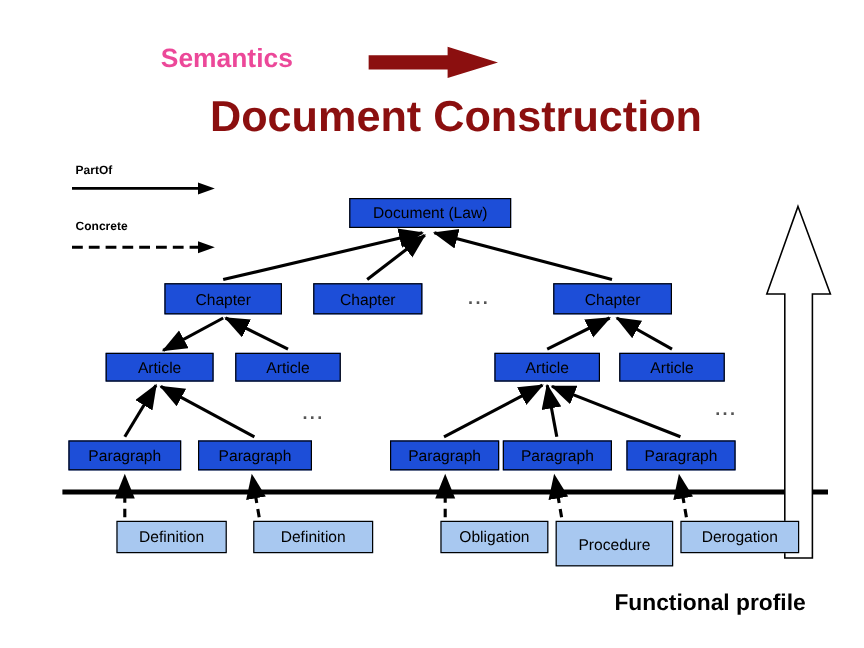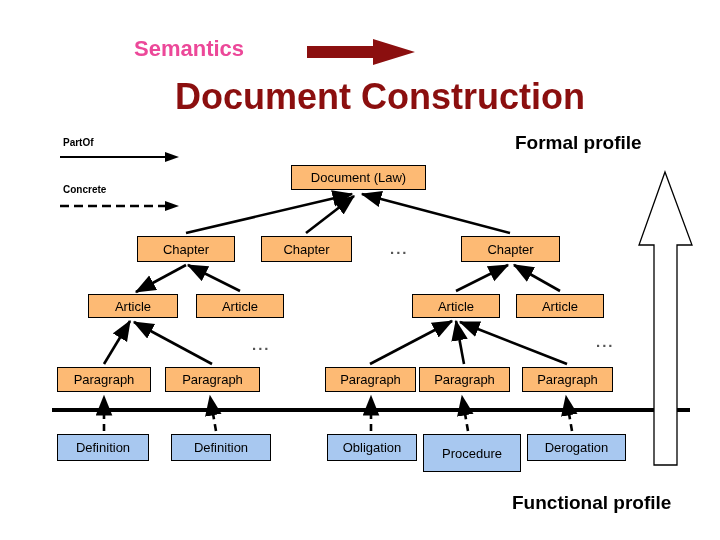--- a/index.html
+++ b/index.html
@@ -74,22 +74,22 @@
     box-sizing: border-box;
     border: 1px solid #000000;
     display: flex;
     align-items: center;
     justify-content: center;
     font-size: 13px;
     color: #000000;
     white-space: nowrap;
     font-family: "Liberation Sans", sans-serif;
   }
-  .node.green { background: #fdba74; }
-  .node.blue  { background: #A8C8F0; }
+  .node.green { background: #1d4ed8; }
+  .node.blue  { background: #A8C8F0; margin-left: 40px; }
 
   
   .ellipsis {
     position: absolute;
     font-size: 15px;
     font-weight: bold;
     color: #555555;
     letter-spacing: 2px;
     white-space: nowrap;
   }
@@ -111,21 +111,20 @@
 
   <div id="title-semantics" class="title-word">Semantics</div>
 
   <svg id="title-arrow" viewBox="0 0 110 28">
     <polygon points="0,8 66,8 66,1 108,14 66,27 66,20 0,20" fill="#8B0F0F"></polygon>
   </svg>
 
 
   <div id="title-subtitle">Document Construction</div>
 
-  <div id="formal-profile" class="profile-heading">Formal profile</div>
   <div id="functional-profile" class="profile-heading">Functional profile</div>
 
   <div id="legend-partof-label" class="legend-label">PartOf</div>
   <svg id="legend-partof-arrow" viewBox="0 0 120 14">
     <line x1="0" y1="7" x2="108" y2="7" stroke="#000" stroke-width="2.2"></line>
     <polygon points="119,7 105,2 105,12" fill="#000"></polygon>
   </svg>
 
   <div id="legend-concrete-label" class="legend-label">Concrete</div>
   <svg id="legend-concrete-arrow" viewBox="0 0 120 14">

